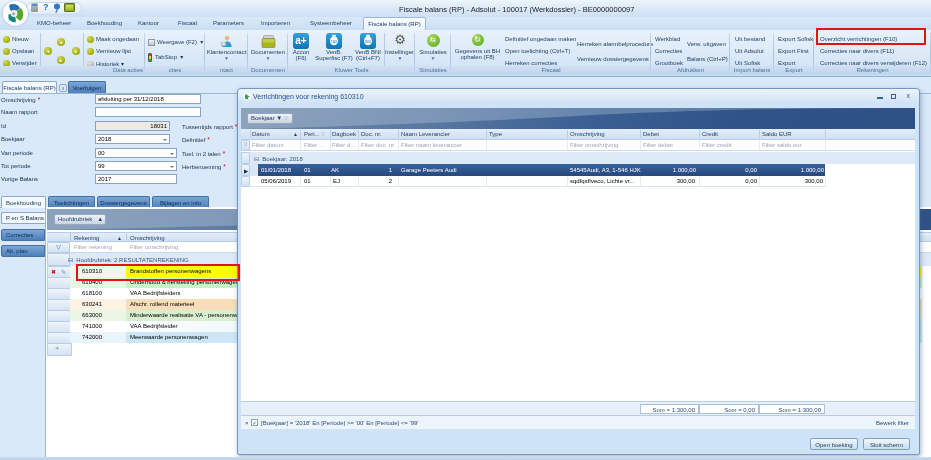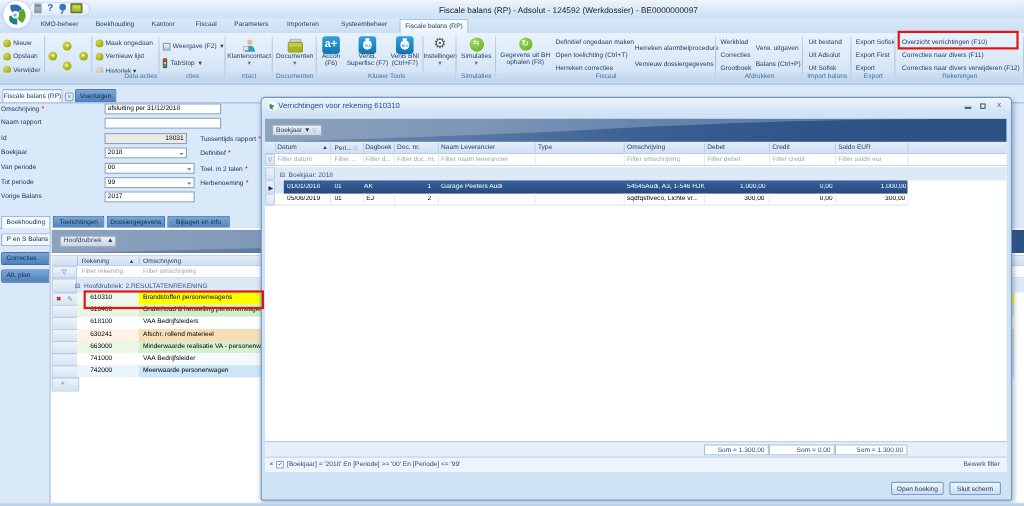--- a/index.html
+++ b/index.html
@@ -62,21 +62,21 @@
     <div style="margin:1px;height:2px;background:#4d8fd6;"></div>
   </div>
 <div class="abs" style="left:43px;top:2px;color:#2a6fc0;font-size:9px;font-weight:bold;z-index:7;">?</div>
 <div class="abs" style="left:53px;top:3px;z-index:7;"><svg width="9" height="10">
       <circle cx="4" cy="3.5" r="3" fill="#2f78cc"></circle>
       <rect x="3.4" y="6" width="1.4" height="4" fill="#5b80a8" transform="rotate(25 4 7)"></rect>
     </svg></div>
 <div class="abs" style="left:64px;top:3px;width:11px;height:9px;background:#8fa43a;border:1px solid #5d7030;border-radius:1px;z-index:7;">
     <div style="margin:1px;height:5px;background:linear-gradient(#d6e840,#9cb92c);"></div>
   </div>
-<div class="abs" id="titletext">Fiscale balans (RP) - Adsolut - 124592 (Werkdossier) - BE0000000097</div>
+<div class="abs" id="titletext">Fiscale balans (RP) - Adsolut - 100017 (Werkdossier) - BE0000000097</div>
 <div class="abs" id="logo"><svg width="25" height="25" viewBox="0 0 25 25">
 <path d="M6.5 3.5 Q15 1.5 17 7.5 Q13.5 10.5 9.5 11.5 Q5.5 8 6.5 3.5 Z" fill="#2b6fb4"></path>
 <path d="M18 7 Q23 13 17.5 20 Q12.5 17 11.5 13 Q14.5 9 18 7 Z" fill="#58a82a"></path>
 <path d="M5.5 13.5 Q4 21 12.5 21.5 Q13.5 17 11 14 Q7.5 12.5 5.5 13.5 Z" fill="#1a7f86"></path>
 <circle cx="11" cy="12.5" r="3.4" fill="#f2f4f6"></circle>
       <circle cx="10.6" cy="12.7" r="1.5" fill="#9aa5ad"></circle>
     </svg></div>
 <div class="abs" id="ribtabs">
   <span class="rtab" style="left:37px;">KMO-beheer</span>
   <span class="rtab" style="left:87px;">Boekhouding</span>

